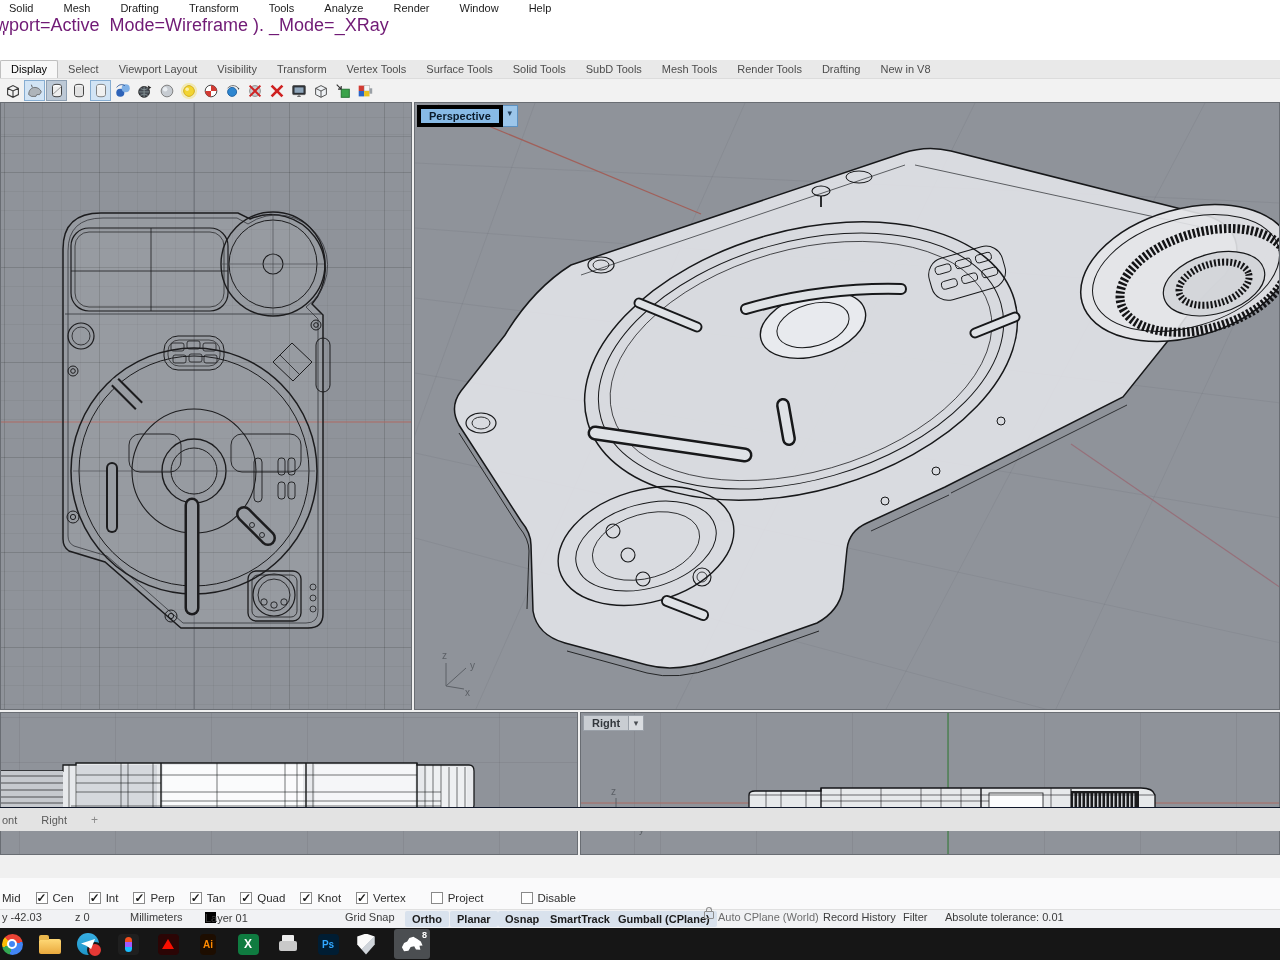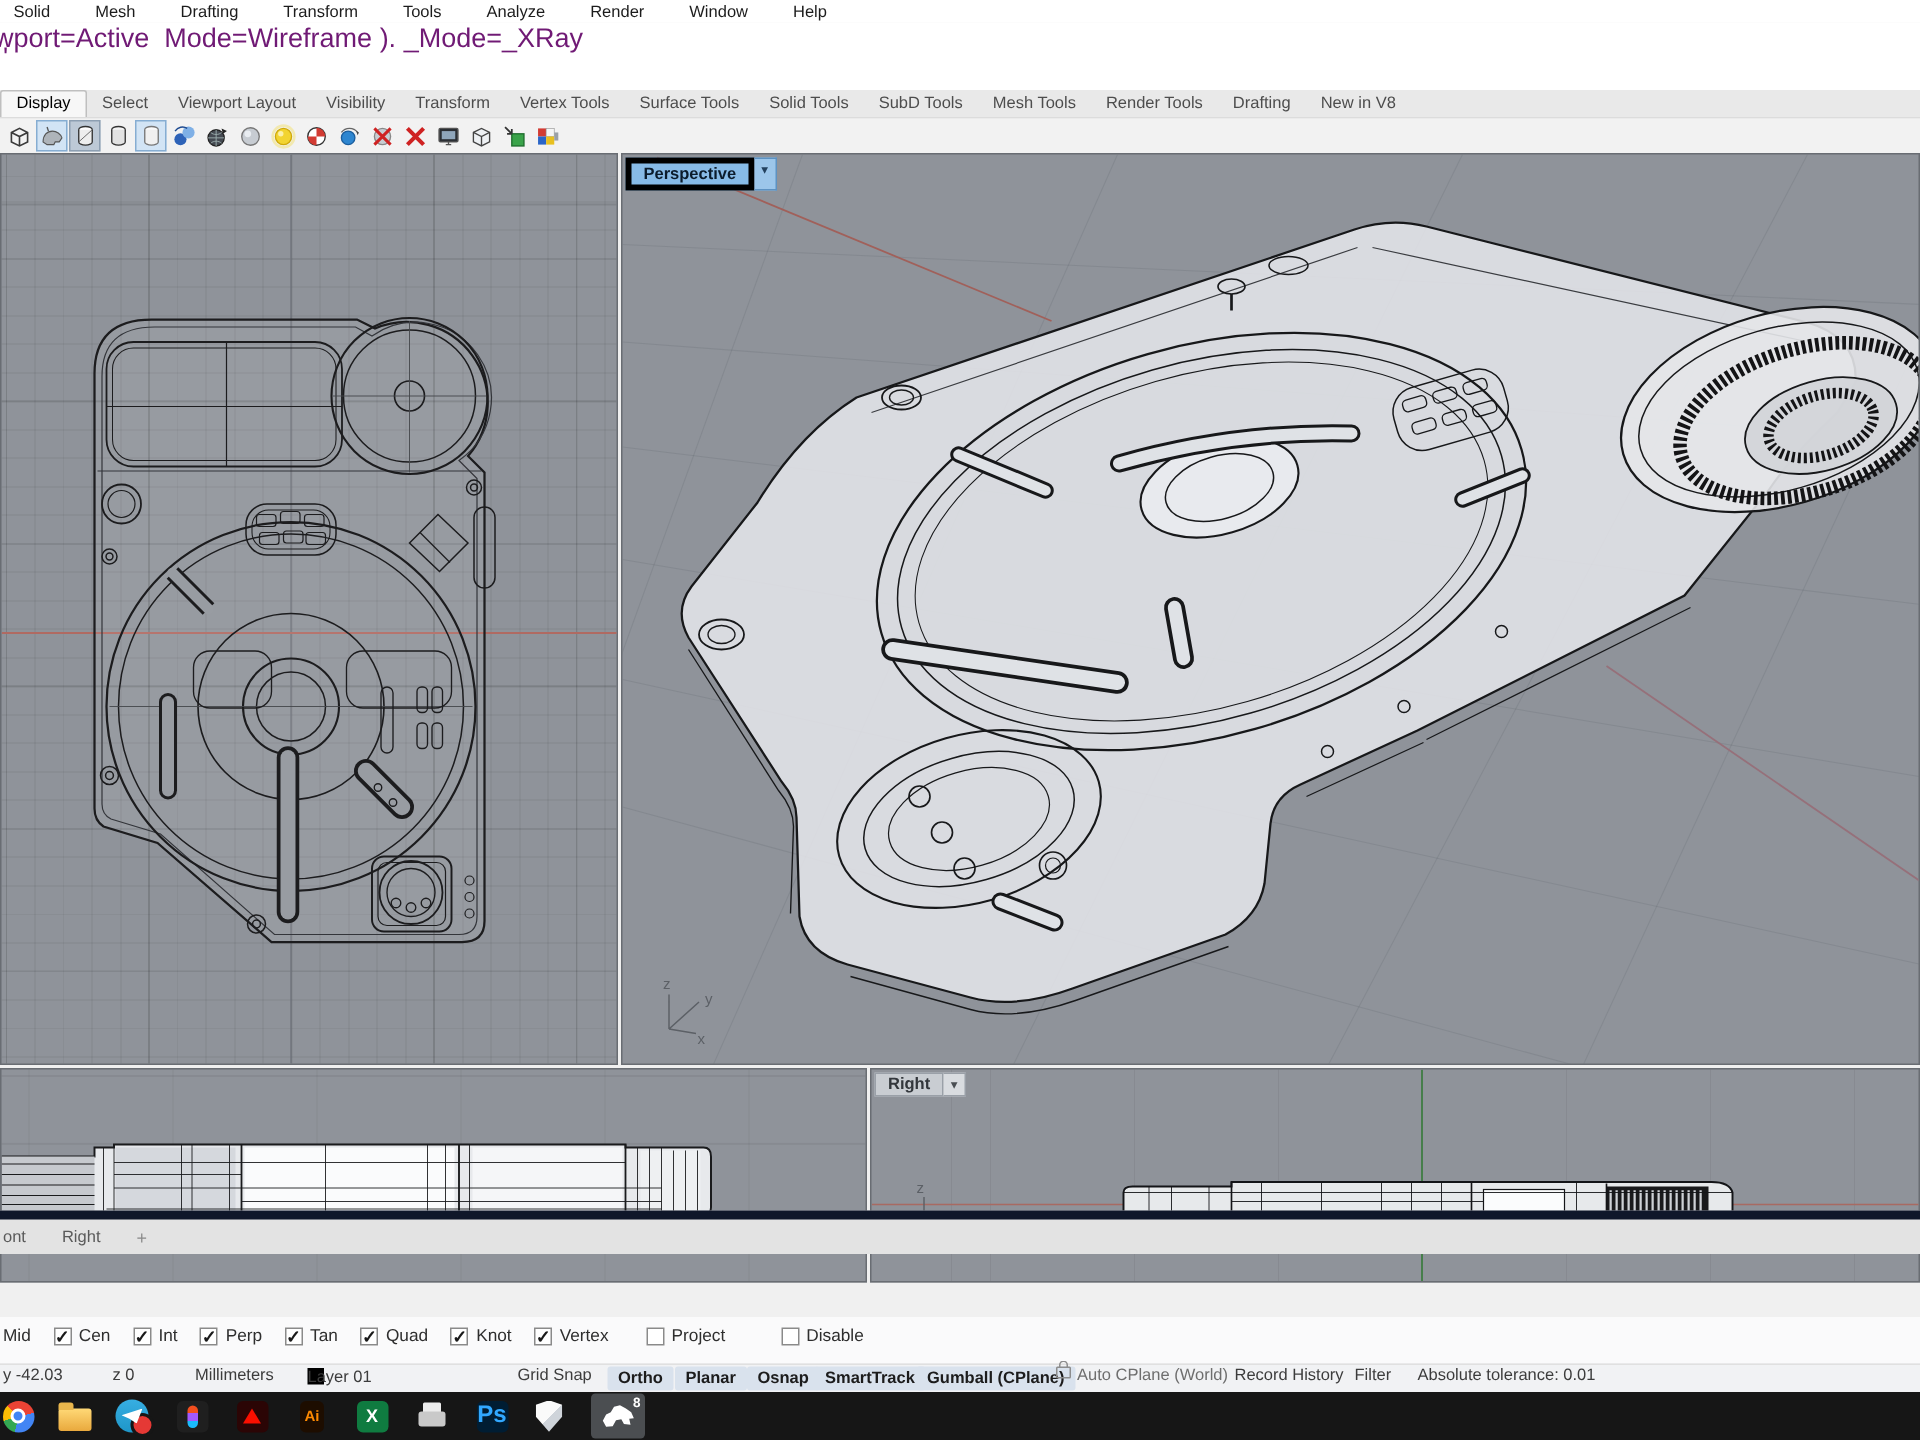--- a/index.html
+++ b/index.html
@@ -43,26 +43,26 @@
     background-image:repeating-linear-gradient(90deg,rgba(0,0,0,0.06) 0 1px,transparent 1px 96px);
     background-position:79px 0}
   .vplabel{position:absolute;top:2px;left:2px;display:flex;font-size:11px;z-index:5;cursor:pointer}
   .vplabel .name{padding:1px 8px;font-weight:bold}
   .vplabel .dd{width:14px;text-align:center;font-size:9px;padding-top:2px}
   .vplabel.active .name{background:#87bae6;color:#0b1b2b;border:4px solid #000000}
   .vplabel.active .dd{background:#9cc6ea;color:#23415e;border:1px solid #5d92c2;border-left:none}
   .vplabel.inactive .name{background:#c9cdd2;color:#33373c;border:1px solid #9aa0a8;font-weight:bold}
   .vplabel.inactive .dd{background:#d9dce0;color:#4a4e53;border:1px solid #9aa0a8;border-left:none}
   
-  .vptabs{position:absolute;top:807px;left:0;width:100%;height:23px;background:#e3e3e3;border-top:6px solid #0f172a;
+  .vptabs{position:absolute;top:807px;left:0;width:100%;height:23px;background:#e3e3e3;border-top:1px solid #0f172a;
           display:flex;align-items:center;font-size:11px;color:#5a5a5a;z-index:9}
   .vptabs span{padding:0 12px;cursor:pointer}
   .vptabs .add{color:#8a8a8a;font-size:12px}
   .osnaprow{position:absolute;top:878px;left:0;width:100%;height:31px;background:#fafafb;
-            display:flex;align-items:center;padding:0 0 5px 2px;box-sizing:border-box;font-size:11.5px;color:#2e2e2e;z-index:9}
+            display:flex;align-items:flex-end;padding:0 0 5px 2px;box-sizing:border-box;font-size:11.5px;color:#2e2e2e;z-index:9}
   .os{display:flex;align-items:center;margin-right:15px;white-space:nowrap;cursor:pointer}
   .cb{width:12px;height:12px;border:1px solid #8a8a8a;background:#fff;margin-right:5px;position:relative;box-sizing:border-box}
   .cb.checked::after{content:"\2713";position:absolute;left:0px;top:-2px;font-size:12px;font-weight:bold;color:#1a1a1a}
   .statusbar{position:absolute;top:909px;left:0;width:100%;height:19px;background:#f1f2f4;border-top:1px solid #e0e0e0;
              font-size:11px;color:#3c3c3c;z-index:9}
   .statusbar span{position:absolute;top:1px;white-space:nowrap}
   .sttog{position:absolute;top:1px;padding:2px 7px;background:#d9e2ed;border-radius:2px;font-weight:bold;color:#1c1c1c;white-space:nowrap;cursor:pointer}
   .swatch{display:inline-block;width:11px;height:11px;background:#000;vertical-align:-2px;margin-right:5px}
   .lockicon{position:absolute;top:6px;width:8px;height:6px;border:1px solid #8d8d8d;border-radius:1px}
   .lockicon::before{content:"";position:absolute;top:-5px;left:1px;width:4px;height:4px;border:1px solid #8d8d8d;border-bottom:none;border-radius:4px 4px 0 0}
@@ -84,21 +84,21 @@
      background:linear-gradient(#f24e1e 0 34%,#a259ff 34% 67%,#1abcfe 67%)}
   .ic-acrobat{width:21px;height:21px;background:#2b0505;border-radius:4px;display:flex;align-items:center;justify-content:center}
   .ic-acrobat::after{content:"";width:0;height:0;border-left:6px solid transparent;border-right:6px solid transparent;border-bottom:10px solid #fa0f00}
   .ic-ai{width:16px;height:21px;background:#1d0d00;border-radius:4px;color:#ff8a00;font-size:10px;font-weight:bold;
      display:flex;align-items:center;justify-content:center}
   .ic-excel{width:21px;height:21px;background:#0f7b40;border-radius:4px;color:#fff;font-size:12px;font-weight:bold;
      display:flex;align-items:center;justify-content:center}
   .ic-printer{width:20px;height:20px;position:relative}
   .ic-printer::before{content:"";position:absolute;left:4px;top:1px;width:12px;height:7px;background:#ececec;border-radius:1px}
   .ic-printer::after{content:"";position:absolute;left:1px;top:7px;width:18px;height:10px;background:#c9c9c9;border-radius:2px}
-  .ic-ps{width:21px;height:21px;background:#001d33;border-radius:4px;color:#31a8ff;font-size:16px;font-weight:bold;
+  .ic-ps{width:21px;height:21px;background:#001d33;border-radius:4px;color:#31a8ff;font-size:10px;font-weight:bold;
      display:flex;align-items:center;justify-content:center}
   .ic-shield{width:19px;height:21px;background:linear-gradient(135deg,#fafafa 50%,#cfd4da 50%);
      clip-path:polygon(50% 0,96% 14%,96% 52%,50% 100%,4% 52%,4% 14%)}
   .rhino-cell{position:absolute;left:394px;top:1px;width:36px;height:30px;background:#4b4e51;border-radius:3px;
      display:flex;align-items:center;justify-content:center;cursor:pointer}
   .ic-rhino{width:22px;height:18px;background:#fff;
      clip-path:polygon(4% 68%,14% 44%,28% 36%,38% 16%,56% 10%,74% 22%,90% 36%,98% 58%,84% 60%,88% 82%,68% 80%,60% 62%,44% 66%,34% 88%,14% 90%)}
   .rhino-badge{position:absolute;right:3px;top:1px;color:#fff;font-size:9px;font-weight:bold}
 </style>
 </head>

